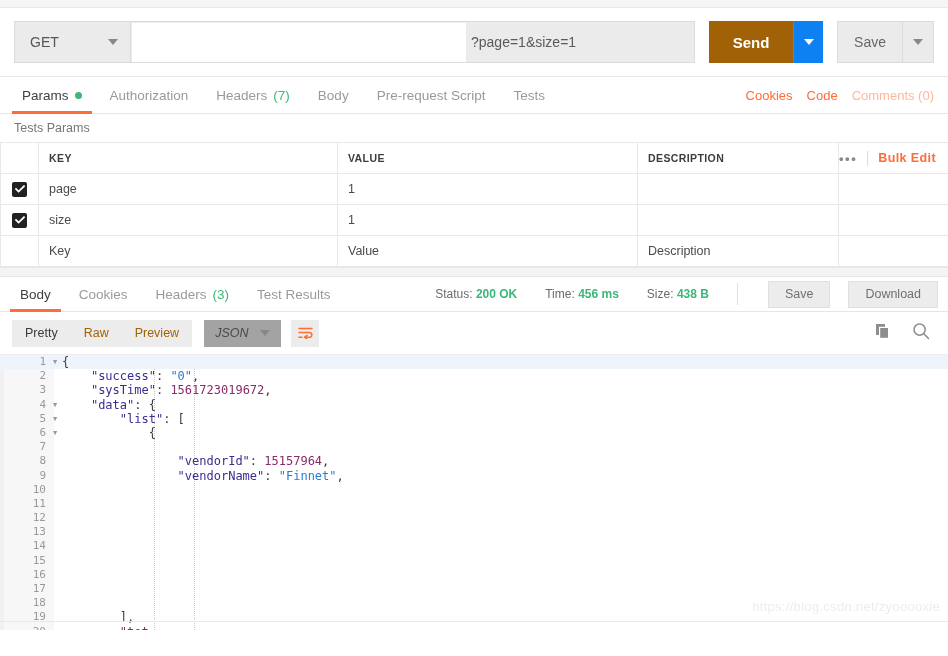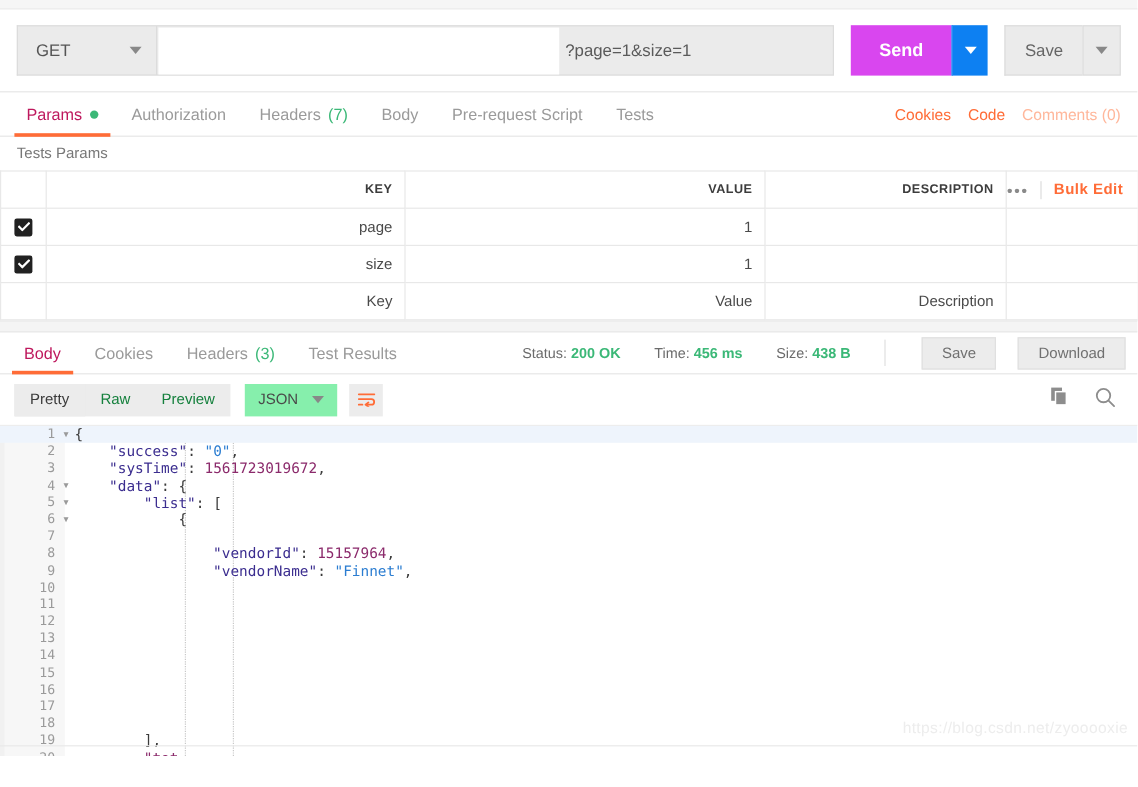--- a/index.html
+++ b/index.html
@@ -42,21 +42,21 @@
   }
   .url-redact {
     position: absolute; left: 1px; top: 1px;
     width: 334px; height: 40px; background: #fff;
   }
   .url-qs { position: relative; margin-left: 340px; color: #5a5a5a; font-size: 14px; }
 
   .send-wrap { display: flex; margin-left: 14px; }
   .btn-send {
     height: 42px; min-width: 84px;
-    background: #d946ef; color: #fff;
+    background: #a16207; color: #fff;
     font-size: 15px; font-weight: bold;
     display: flex; align-items: center; justify-content: center;
     padding: 0 18px;
   }
   .btn-send-caret {
     width: 30px; height: 42px; background: #0d80f2;
     display: flex; align-items: center; justify-content: center;
     border-left: 1px solid #2b91f5;
   }
   .btn-send-caret .caret-dn { border-top-color: #fff; }
@@ -77,41 +77,41 @@
   .req-tabs {
     height: 37px; display: flex; align-items: stretch;
     border-bottom: 1px solid #e6e6e6; padding-left: 8px;
     position: relative;
   }
   .rtab {
     display: flex; align-items: center; gap: 6px;
     padding: 0 14px; font-size: 13.5px; color: #9a9a9a;
     position: relative;
   }
-  .rtab.active { color: #be185d; }
+  .rtab.active { color: #404040; }
   .rtab.active::after {
     content: ""; position: absolute; left: 4px; right: 4px; bottom: -1px;
     height: 3px; background: #ff6c37;
   }
   .green-dot { width: 7px; height: 7px; border-radius: 50%; background: #3bb877; }
   .cnt-green { color: #3bb877; }
   .req-tabs-right {
     margin-left: auto; display: flex; align-items: center; gap: 14px;
     padding-right: 14px; font-size: 13px;
   }
   .lnk-orange { color: #ff6c37; }
   .lnk-orange-dim { color: #ffb79b; }
 
   
   .qp-title { height: 28px; display: flex; align-items: center; padding-left: 14px;
               font-size: 12.5px; color: #777; }
   .tbl { width: 100%; border-collapse: collapse; table-layout: fixed; }
   .tbl th, .tbl td {
     border: 1px solid #e8e8e8;
-    height: 31px; font-weight: normal; text-align: right;
+    height: 31px; font-weight: normal; text-align: left;
     font-size: 12.5px; color: #4a4a4a;
     padding: 0 10px; vertical-align: middle; margin-left: 13px;
   }
   .tbl th { font-size: 10.5px; color: #3c3c3c; font-weight: bold; letter-spacing: .4px; }
   .col-chk { width: 38px; padding: 0 !important; }
   .col-key { width: 299px; }
   .col-val { width: 300px; }
   .col-desc { width: 201px; }
   .col-act { width: 110px; padding: 0 !important; }
   .chk-cell { display: flex; align-items: center; justify-content: center; height: 29px; }
@@ -139,25 +139,25 @@
   .meta-sep { width: 1px; height: 22px; background: #e0e0e0; margin-right: 12px; }
   .btn-sm { height: 27px; background: #ececec; border: 1px solid #e0e0e0;
             color: #707070; font-size: 12.5px; padding: 0 16px;
             display: flex; align-items: center; justify-content: center;
             margin-left: 8px; }
 
   
   .resp-toolbar { height: 42px; display: flex; align-items: center; padding: 0 12px; }
   .seg { display: flex; background: #ececec; height: 27px; align-items: stretch; }
   .seg-item { display: flex; align-items: center; padding: 0 13px;
-              font-size: 12.5px; color: #15803d; }
+              font-size: 12.5px; color: #a16207; }
   .seg-item.active { color: #3a3a3a; background: #ececec; }
   .fmt-select { display: flex; align-items: center; gap: 12px;
-                background: #86efac; height: 27px; padding: 0 11px;
-                margin-left: 12px; font-size: 12.5px; color: #4a4a4a; }
+                background: #a3a3a3; height: 27px; padding: 0 11px;
+                margin-left: 12px; font-size: 12.5px; color: #4a4a4a; font-style: italic; }
   .wrap-btn { width: 28px; height: 27px; background: #ececec;
               display: flex; align-items: center; justify-content: center;
               margin-left: 10px; }
   .toolbar-right { margin-left: auto; display: flex; align-items: center; gap: 20px;
                    padding-right: 6px; }
 
   
   .editor { position: relative; height: 276px; overflow: hidden;
             border-top: 1px solid #ededed; background: #fff; }
   .ed-scroll-l { position: absolute; left: 0; top: 0; bottom: 0; width: 4px; background: #f1f1f1; }

